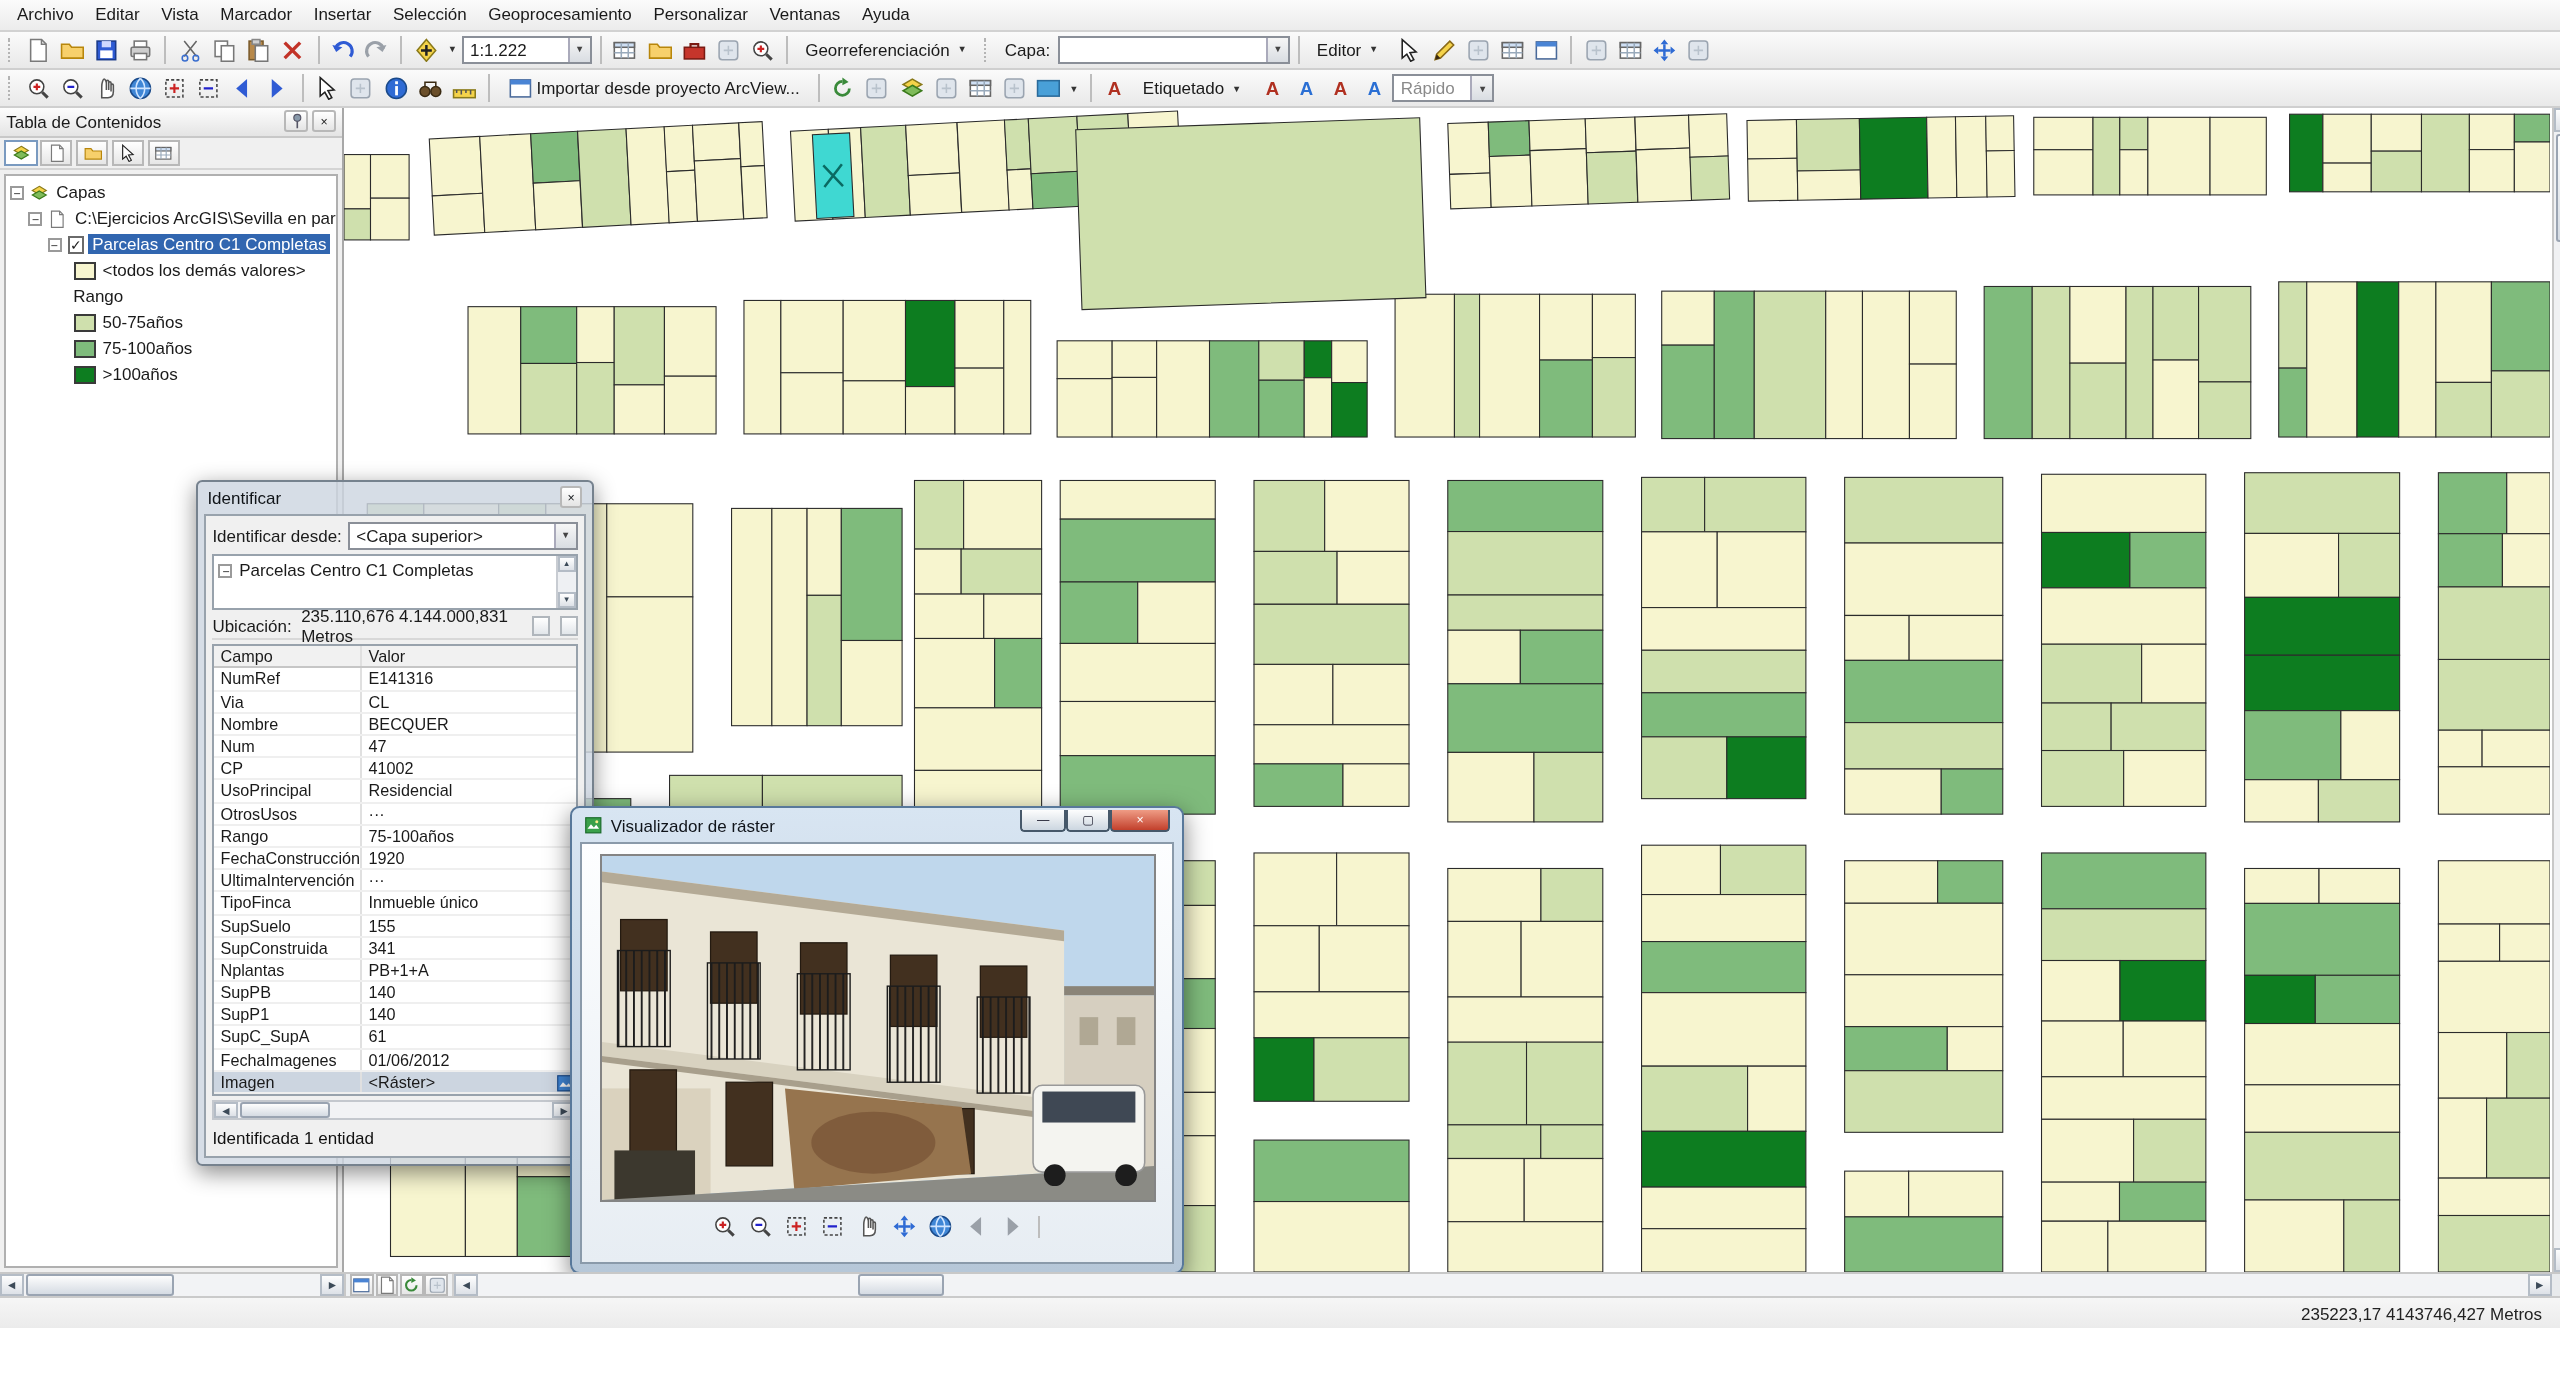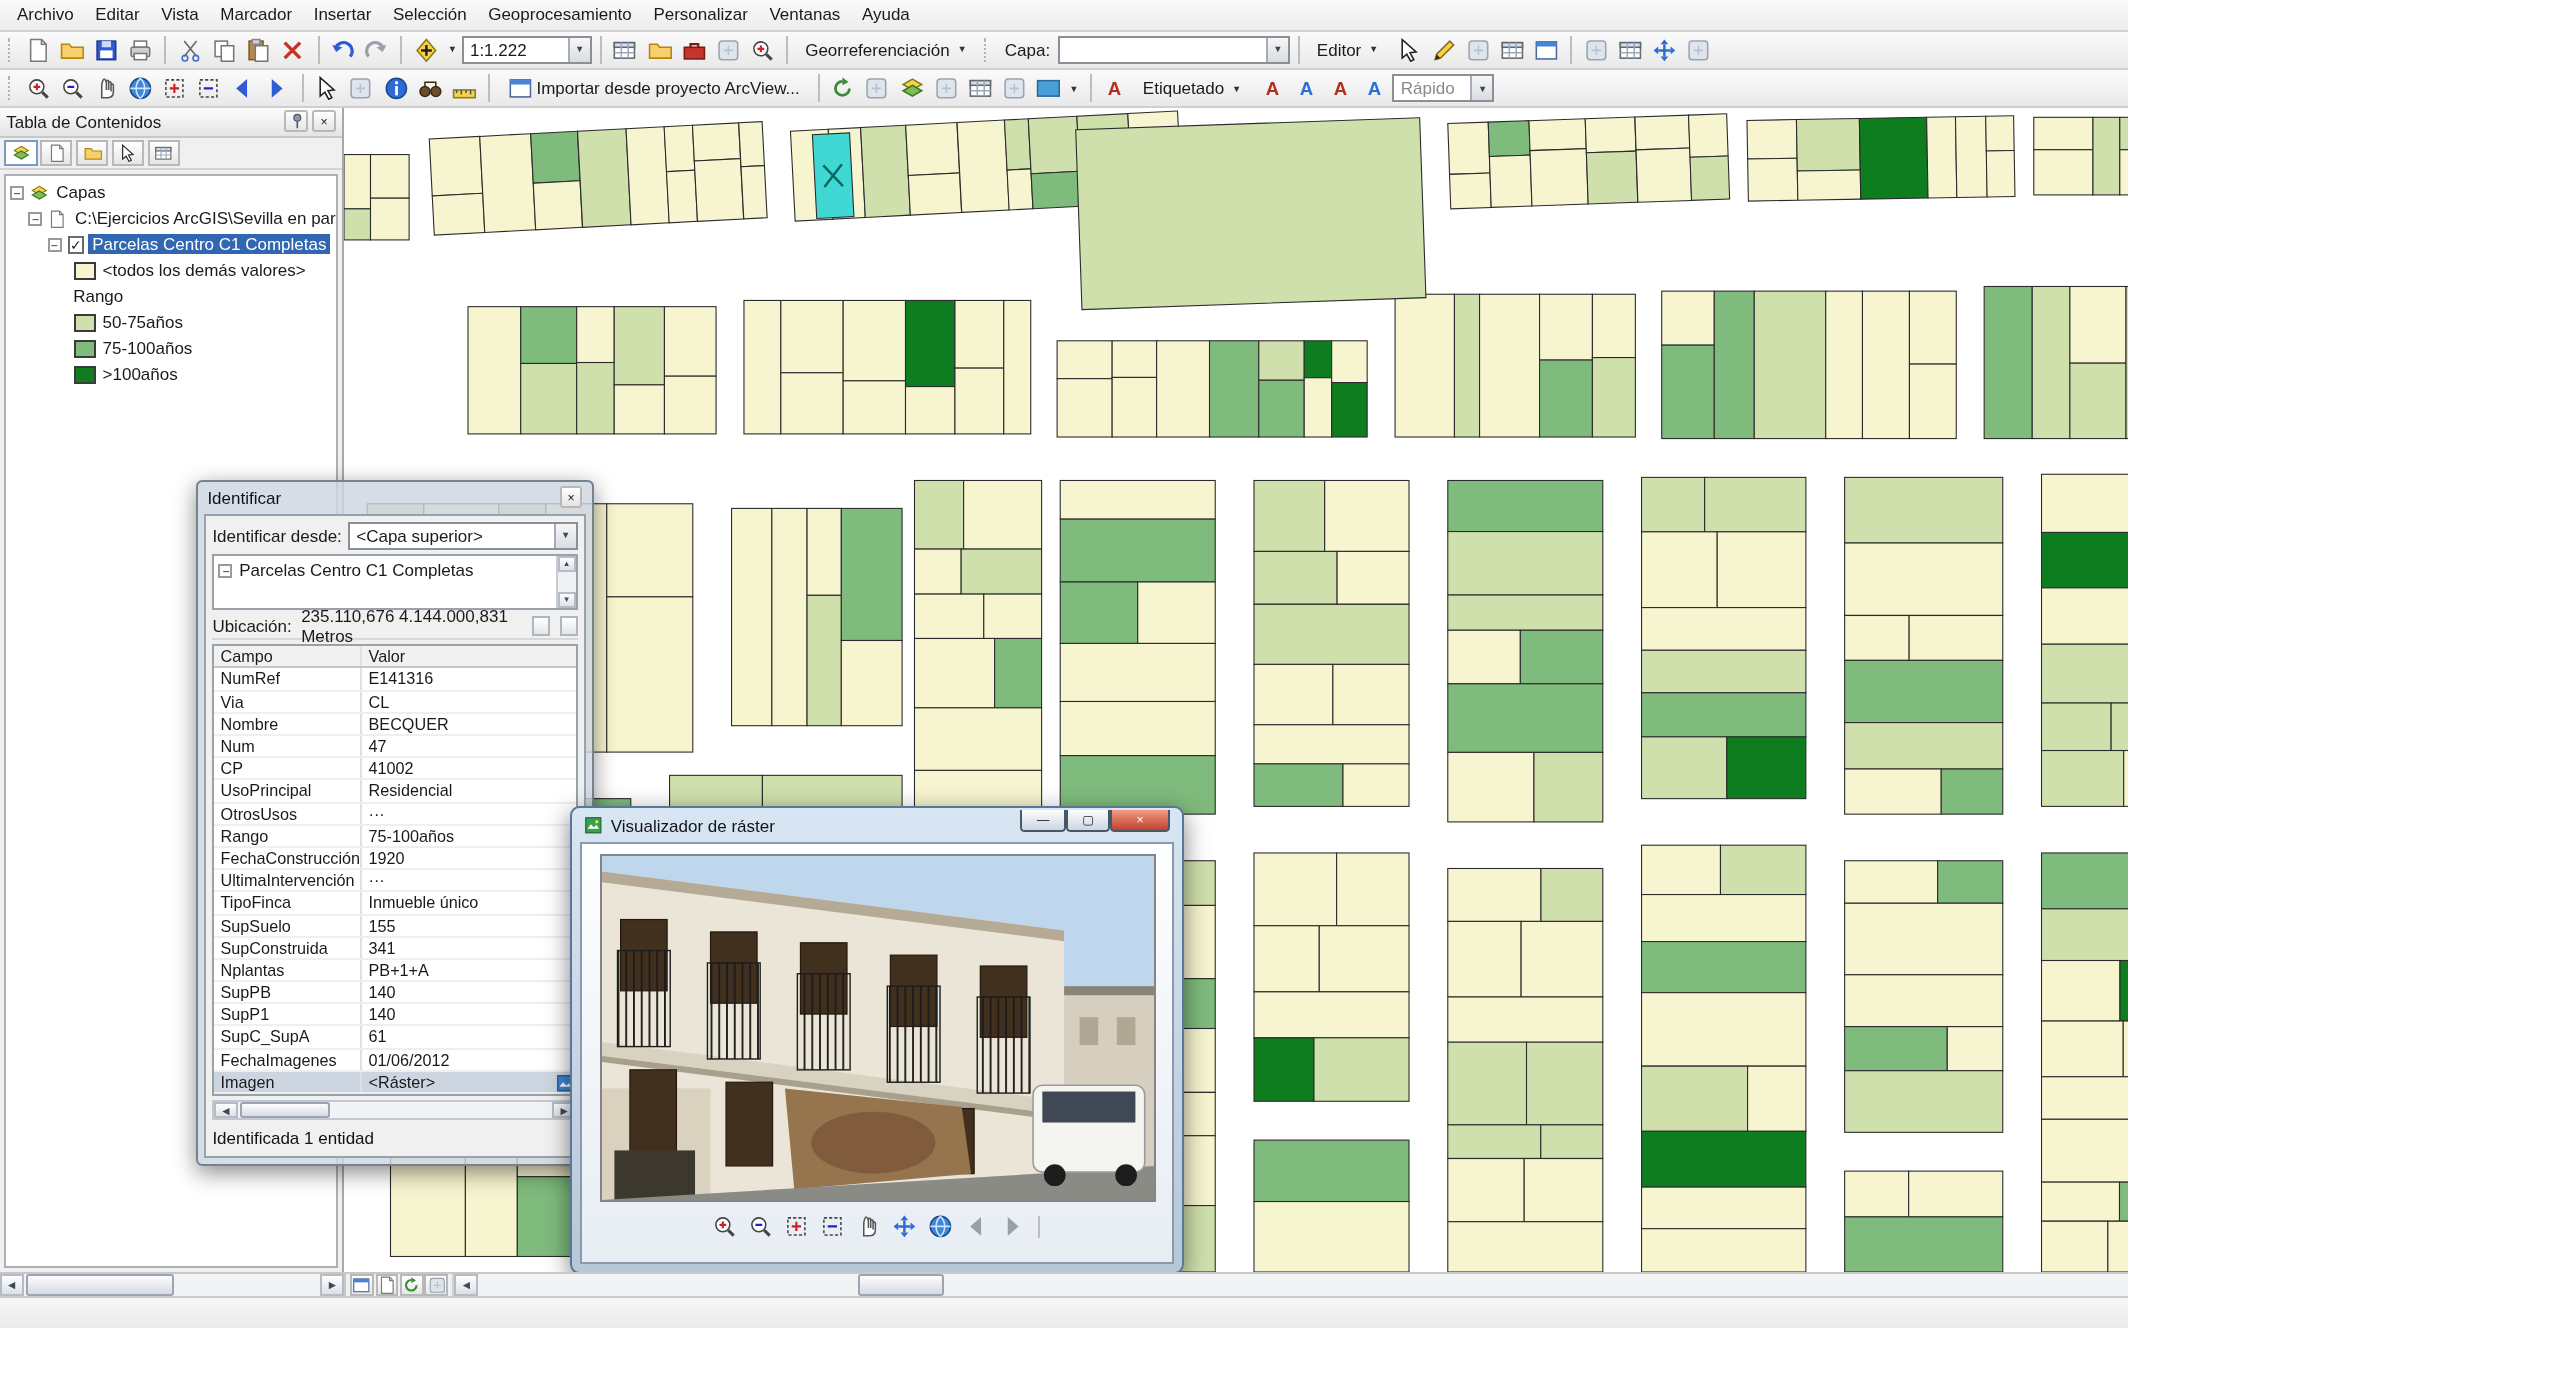--- a/index.html
+++ b/index.html
@@ -1,17 +1,17 @@
 <!DOCTYPE html>
 <html style="font-size:12.4px"><head>
 <meta charset="utf-8">
 <style>
   *{box-sizing:border-box;margin:0;padding:0}
   html,body{width:2576px;height:1384px;overflow:hidden;background:#fff}
-  #stage{width:2128px;height:1384px;overflow:hidden;background:#fff}
+  #stage{width:2560px;height:1384px;overflow:hidden;background:#fff}
   #app{width:1288px;height:692px;transform:scale(2);transform-origin:0 0;position:relative;
        font-family:"Liberation Sans",sans-serif;font-size:8.5px;color:#1a1a1a;background:#fff}
 
   
   .menubar{height:15.5px;background:linear-gradient(#fbfbfb,#ececec);border-bottom:0.8px solid #d2d2d2;
            display:flex;align-items:center;padding-left:3.1px}
   .menu-item{padding:1.6px 5.4px;white-space:nowrap}
   .toolbar{height:19.4px;background:linear-gradient(#fbfbfb,#e9e9e9);border-bottom:0.8px solid #cfcfcf;
            display:flex;align-items:center;padding:0 2.3px;gap:0.8px;white-space:nowrap}
   .grip{width:3.1px;height:12.4px;border-left:1.6px dotted #b4b4b4;margin:0 3.1px 0 1.6px}

